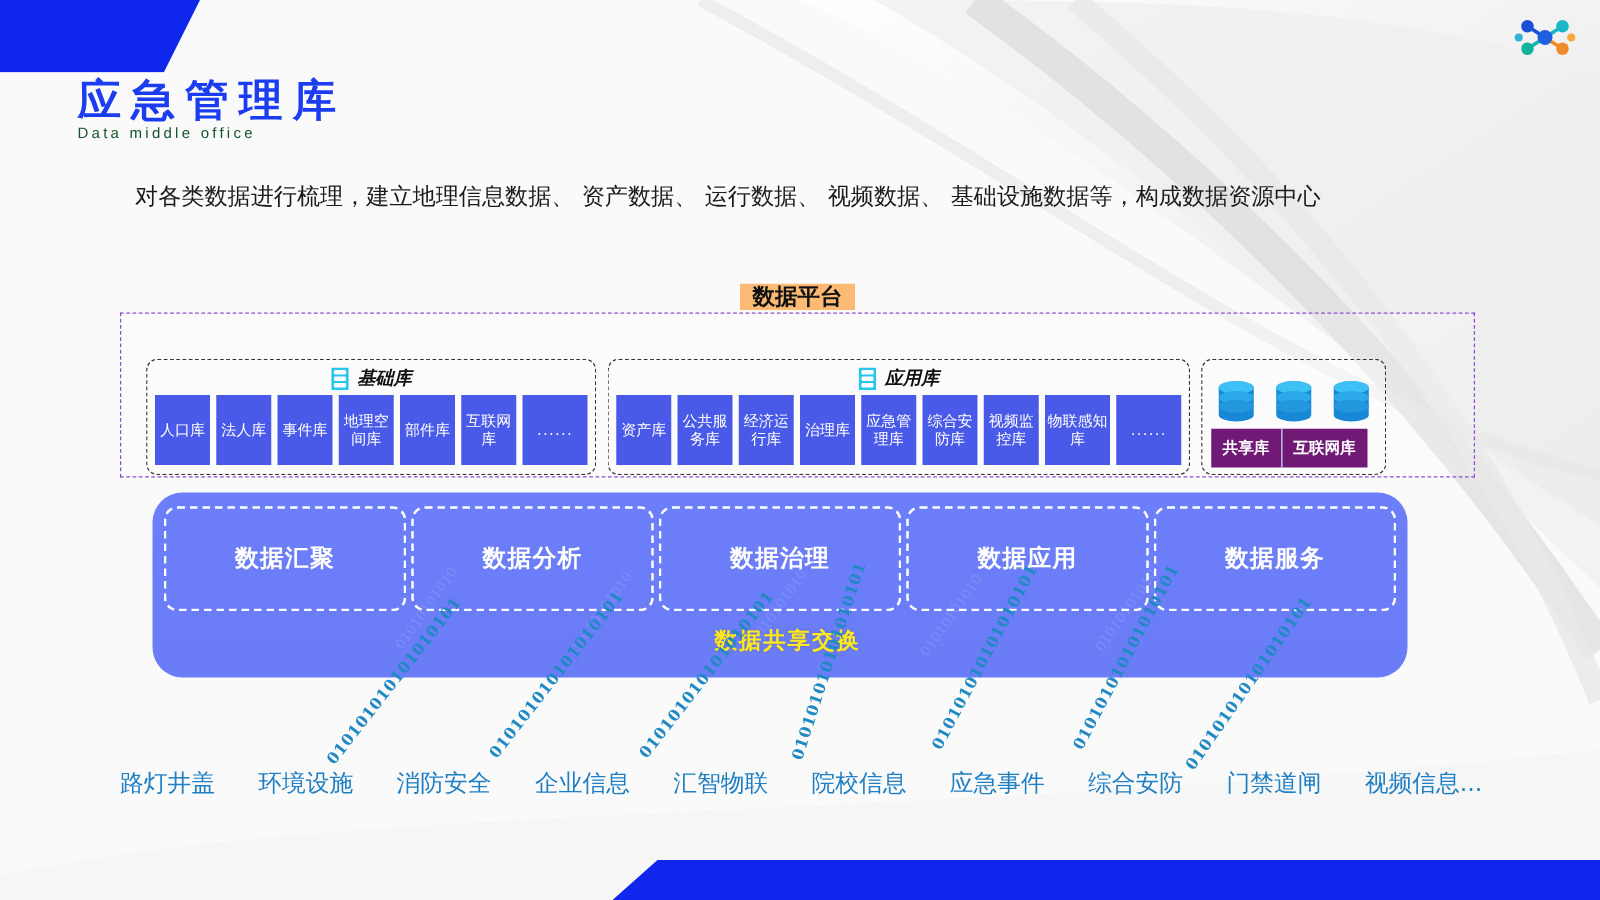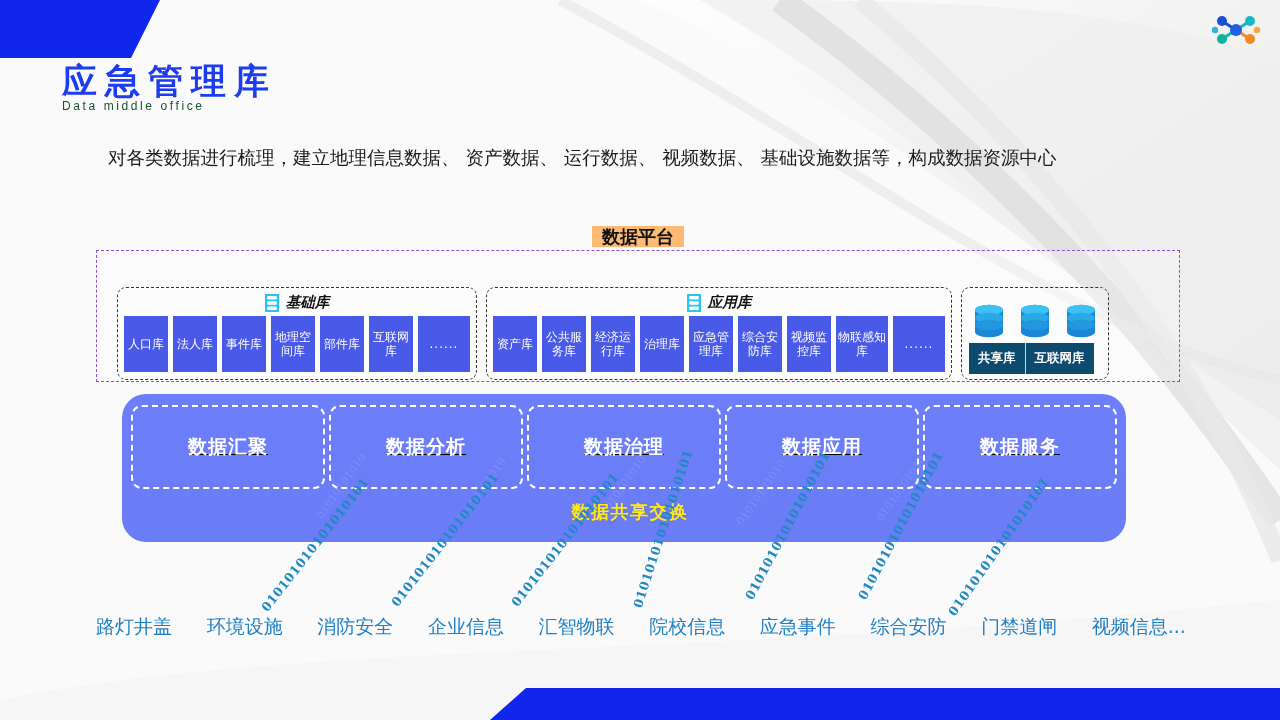--- a/index.html
+++ b/index.html
@@ -133,39 +133,39 @@
     padding: 6px 7px 0 7px;
     display: flex; flex-direction: column;
   }
   .cyl-row {
     display: flex; gap: 14px; justify-content: center;
     align-items: flex-end; height: 44px; padding: 0 4px;
   }
   .cyl { width: 32px; height: 34px; flex: none; }
   .share-row { display: flex; margin-top: 5px; }
   .share-cell {
-    background: #0c4a6e; color: #fff;
+    background: #701a75; color: #fff;
     font-size: 12.5px; font-weight: bold;
     font-family: "DejaVu Sans", sans-serif;
     padding: 7px 9px;
     text-align: center;
   }
   .share-cell + .share-cell { border-left: 1.2px solid #c9d2ff; }
 
   
   .band {
     position: absolute; left: 122px; top: 394px;
     width: 1004px; height: 148px;
     background: linear-gradient(180deg, #6c7ef9 0%, #6a7cf6 100%);
     border-radius: 24px;
     overflow: hidden;
   }
   .band-cells {
     position: absolute; left: 9px; top: 11px; right: 9px;
-    display: flex; gap: 4px; text-decoration: underline;
+    display: flex; gap: 4px;
   }
   .band-cell {
     flex: 1;
     border: 2px dashed #ffffff;
     border-radius: 11px;
     height: 84px;
     display: flex; align-items: center; justify-content: center;
     color: #ffffff;
     font-size: 19px; font-weight: bold;
     font-family: "DejaVu Sans", sans-serif;

